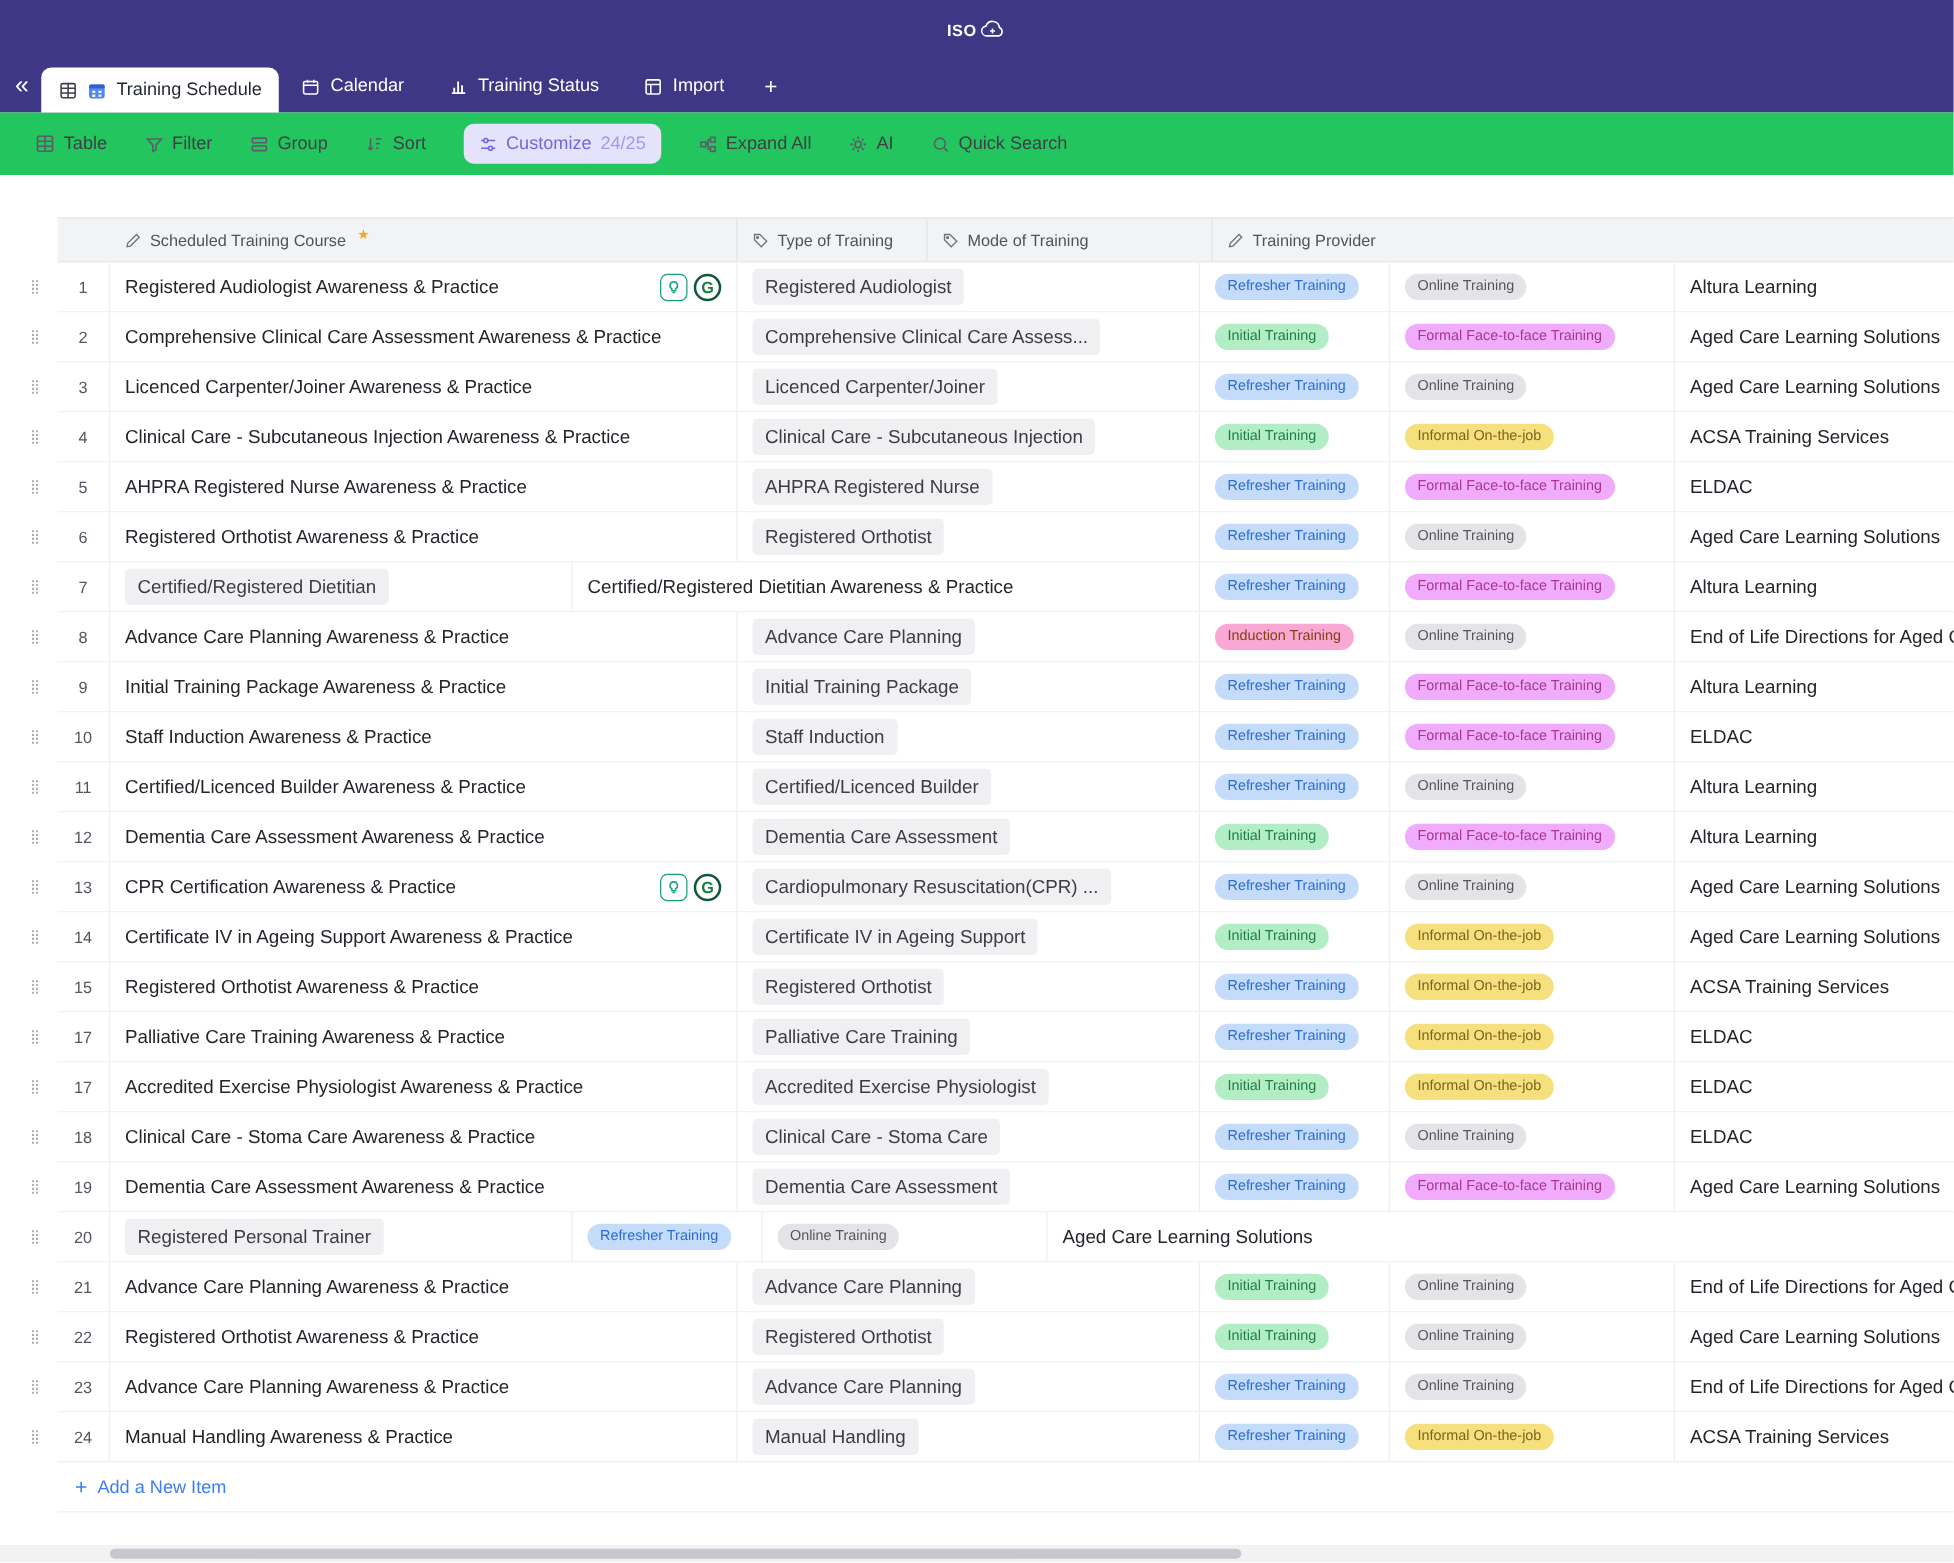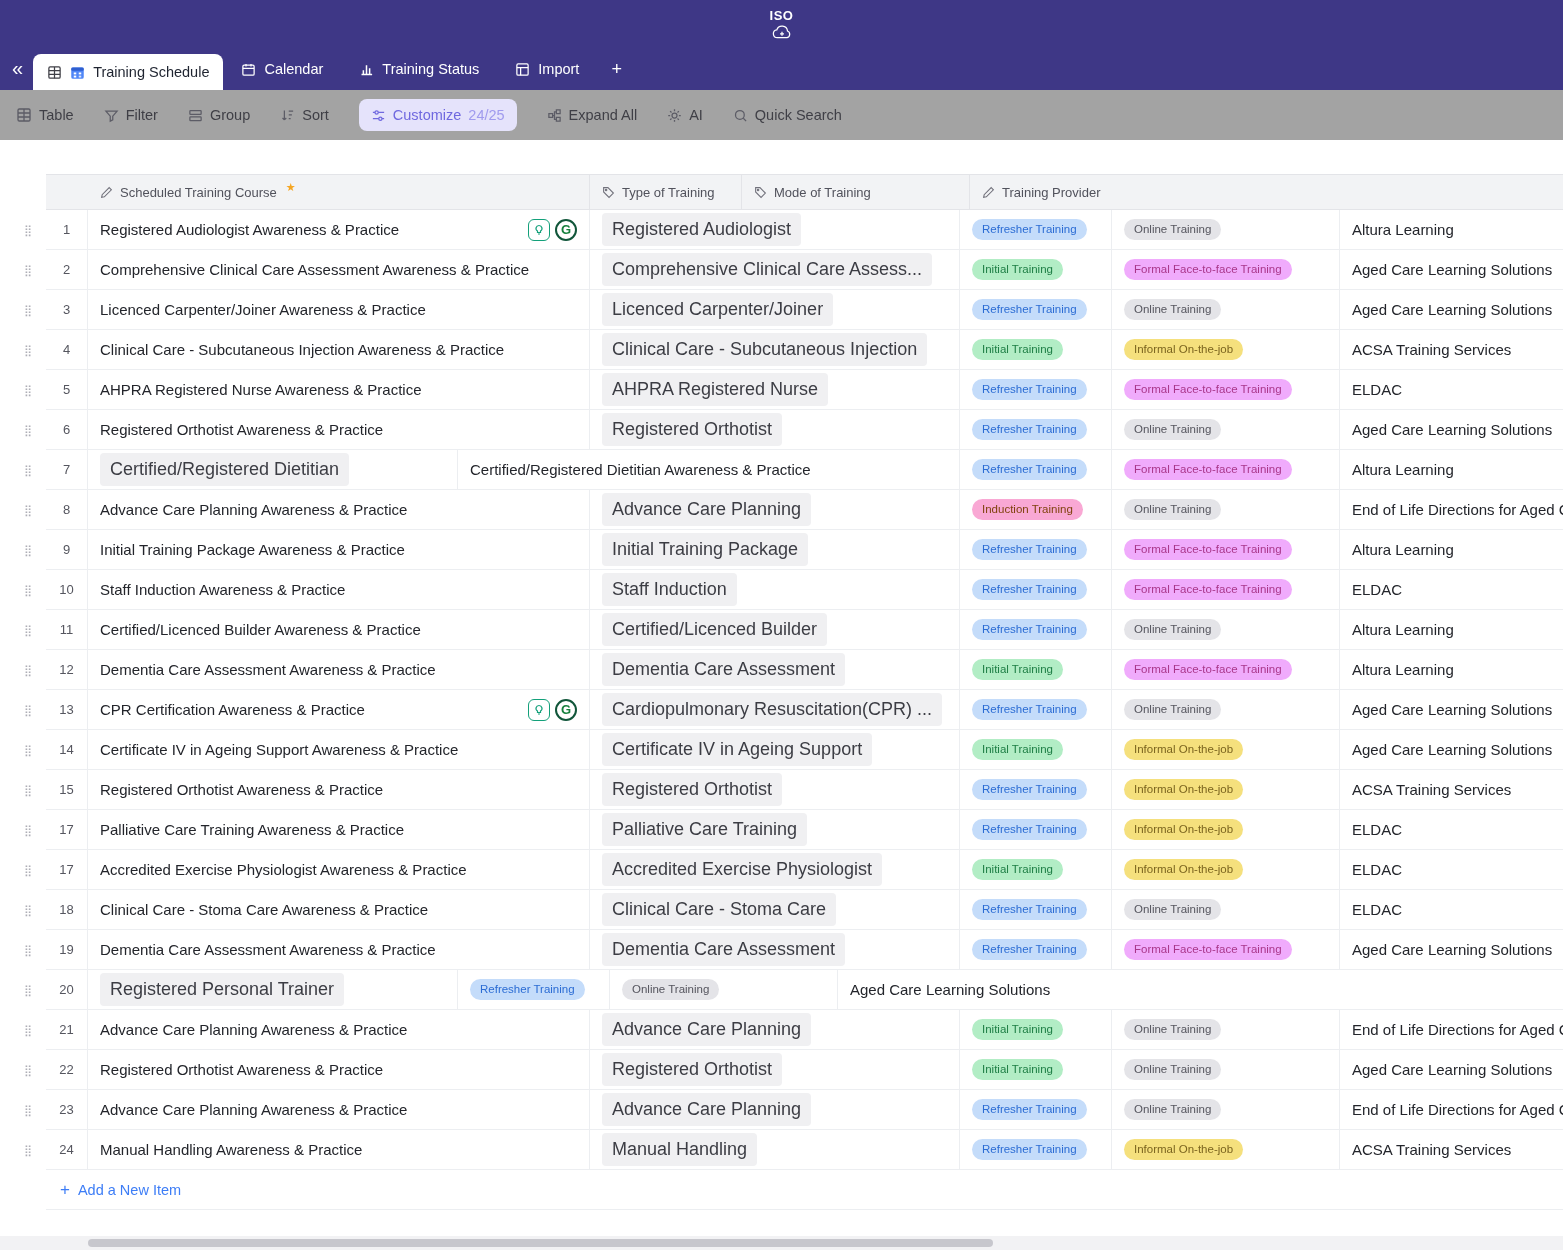--- a/index.html
+++ b/index.html
@@ -2,32 +2,32 @@
 <html><head>
 <meta charset="utf-8">
 <style>
   * { box-sizing: border-box; margin: 0; padding: 0; }
   html,body { width:1563px; height:1250px; overflow:hidden; background:#fff;
     font-family:"Liberation Sans", sans-serif; }
   body { position:relative; }
 
   
   .topbar { height:48px; background:#3e3786; display:flex; align-items:center; justify-content:center; }
-  .logo { color:#fff; font-size:13px; font-weight:bold; display:flex; align-items:center; gap:2px; letter-spacing:.5px;flex-direction:column; }
+  .logo { color:#fff; font-size:13px; font-weight:bold; display:flex; align-items:center; gap:2px; letter-spacing:.5px; }
   .logo svg { display:block; }
 
   .tabstrip { height:42px; background:#3e3786; display:flex; align-items:flex-end; padding-left:6px; }
   .collapse { color:#fff; font-size:20px; line-height:1; align-self:center; padding:0 10px 2px 6px; cursor:pointer; }
   .tab { display:flex; align-items:center; gap:8px; color:#fff; font-size:14.5px; height:42px; padding:0 18px; cursor:pointer; white-space:nowrap; }
   .tab svg { flex:0 0 auto; }
   .tab.active { background:#fff; color:#1f2430; font-weight:normal; height:36px; border-radius:8px 8px 0 0; padding:0 14px; }
   .tab-add { color:#fff; font-size:18px; padding:0 14px; align-self:center; cursor:pointer; }
 
   
-  .toolbar { height:50px; background:#a3a3a3; display:flex; align-items:center; padding-left:16px; gap:30px; font-size:14.5px; color:#3f3f46; }
+  .toolbar { height:50px; background:#22c55e; display:flex; align-items:center; padding-left:28px; gap:30px; font-size:14.5px; color:#3f3f46; }
   .tool { display:flex; align-items:center; gap:7px; cursor:pointer; white-space:nowrap; }
   .tool svg { color:#5c5c66; }
   .tool.customize { background:#e5e3fb; color:#6f68df; border-radius:8px; padding:8px 12px; }
   .tool.customize svg { color:#6f68df; }
   .tool.customize .count { color:#a09bee; }
 
   
   .table-area { position:absolute; top:174px; left:46px; width:1576px; }
   .thead { display:flex; height:36px; background:#f2f3f5; border-top:1px solid #e3e4e8; border-bottom:1px solid #e3e4e8; color:#51525c; font-size:13px; }
   .th { display:flex; align-items:center; gap:7px; padding:0 12px; border-right:1px solid #e3e4e8; overflow:hidden; white-space:nowrap; }
@@ -45,21 +45,21 @@
 
   .trow { display:flex; height:40px; border-bottom:1px solid #eceef1; position:relative; background:#fff; }
   .cell { display:flex; align-items:center; padding:0 12px; border-right:1px solid #eceef1; height:100%; overflow:hidden; }
   .cell.c-num { color:#55565f; font-size:13px; justify-content:center; padding:0; border-right:1px solid #eceef1; }
   .cell.c-prov { border-right:none; white-space:nowrap; font-size:15px; color:#23252b; }
   .course-text { font-size:15px; color:#23252b; white-space:nowrap; overflow:hidden; }
   .cell-icons { margin-left:auto; display:flex; align-items:center; gap:5px; padding-left:8px; }
   .badge-bulb { width:22px; height:22px; border-radius:6px; background:#fff; border:1.5px solid #13a07a; display:flex; align-items:center; justify-content:center; }
   .badge-g { width:22px; height:22px; border-radius:50%; background:#fff; border:2px solid #11563a; color:#15803d; font-weight:bold; font-size:13px; display:flex; align-items:center; justify-content:center; }
 
-  .chip { background:#f0f0f2; color:#3c3d44; font-size:18px; padding:6px 10px; border-radius:4px; white-space:nowrap; overflow:hidden; max-width:100%; }
+  .chip { background:#f0f0f2; color:#3c3d44; font-size:15px; padding:6px 10px; border-radius:4px; white-space:nowrap; overflow:hidden; max-width:100%; }
 
   .pill { display:inline-block; border-radius:11px; padding:5px 10px; font-size:11.5px; line-height:1; white-space:nowrap; }
   .pill.blue   { background:#c4dcfa; color:#2b6cd4; }
   .pill.green  { background:#b2edc5; color:#1e7e45; }
   .pill.orange { background:#f9a8d4; color:#80420e; }
   .pill.gray   { background:#e4e4e8; color:#55555e; }
   .pill.pink   { background:#f0abfc; color:#a9368a; }
   .pill.yellow { background:#f5e07d; color:#7b641f; }
 
   .drag { position:absolute; left:-22px; top:50%; transform:translateY(-50%); color:#aeaeb6; font-size:11px; cursor:grab; line-height:1; }

